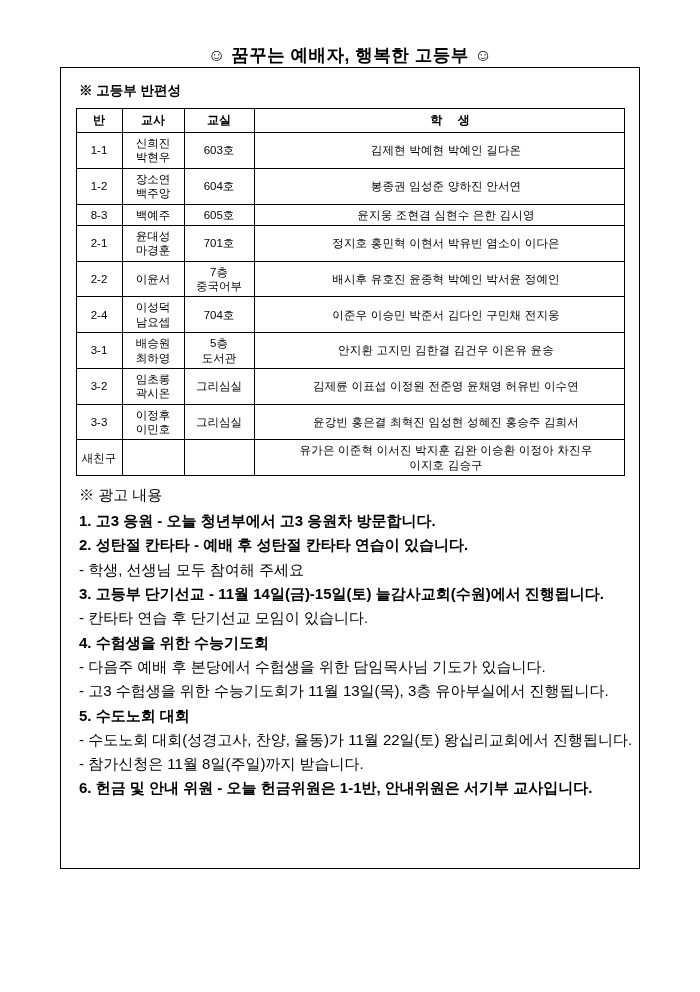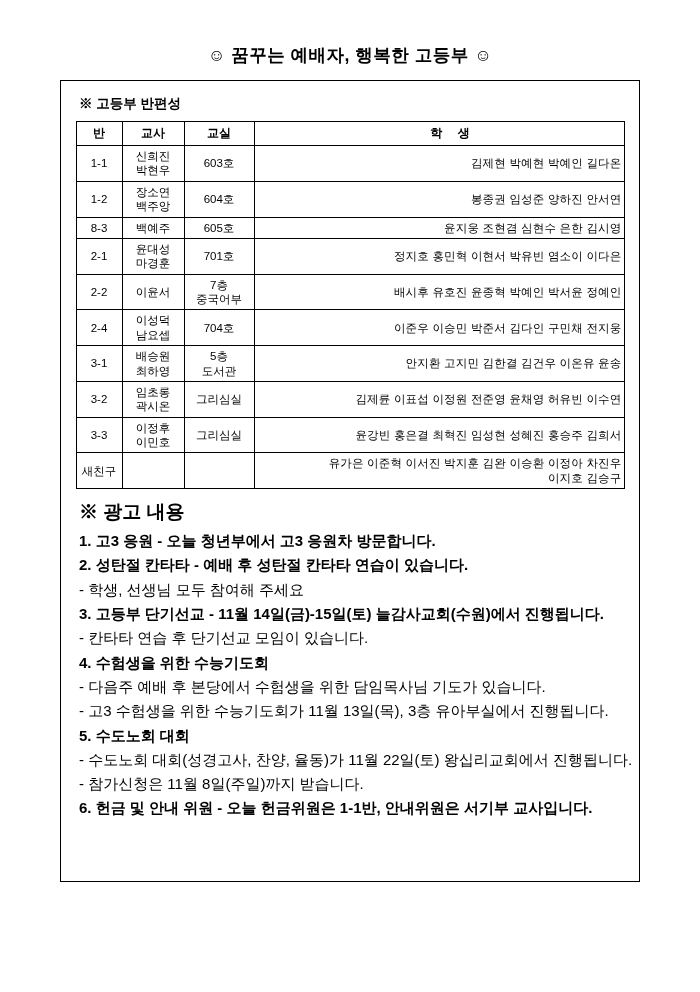--- a/index.html
+++ b/index.html
@@ -25,21 +25,21 @@
     font-size: 17.5px;
     font-weight: bold;
     letter-spacing: 0.5px;
     padding-top: 43px;
     padding-bottom: 0;
     white-space: nowrap;
   }
   .outer-frame {
     position: absolute;
     left: 60px;
-    top: 80px;
+    top: 67px;
     width: 580px;
     height: 802px;
     border: 1.5px solid #000;
     box-sizing: border-box;
     padding: 12px 14px 8px 14px;
   }
   .section-head {
     font-size: 13.5px;
     font-weight: bold;
     margin: 2px 0 8px 4px;
@@ -66,37 +66,37 @@
   table.classes th {
     font-weight: bold;
     font-size: 12px;
     padding: 4px 2px;
   }
   table.classes th.students-head {
     letter-spacing: 6px;
     padding-left: 30px;
   }
   table.classes td.students {
-    text-align: right;
+    text-align: center;
     padding-left: 16px;
     letter-spacing: 0.2px;
   }
   table.classes td.ban {
     font-weight: normal;
     text-align: center;
   }
   .two-line { line-height: 1.22; }
 
   .notice {
     margin-top: 10px;
     padding: 0 2px;
   }
   .notice-head {
-    font-size: 19px;
-    font-weight: bold;
+    font-size: 15px;
+    font-weight: normal;
     margin: 4px 0 4px 2px;
   }
   .notice-line {
     font-size: 15px;
     line-height: 1.62;
     margin-left: 2px;
     white-space: nowrap;
   }
   .notice-line.bold { font-weight: bold; }
   .notice-line.center { text-align: left; padding-right: 40px; }

